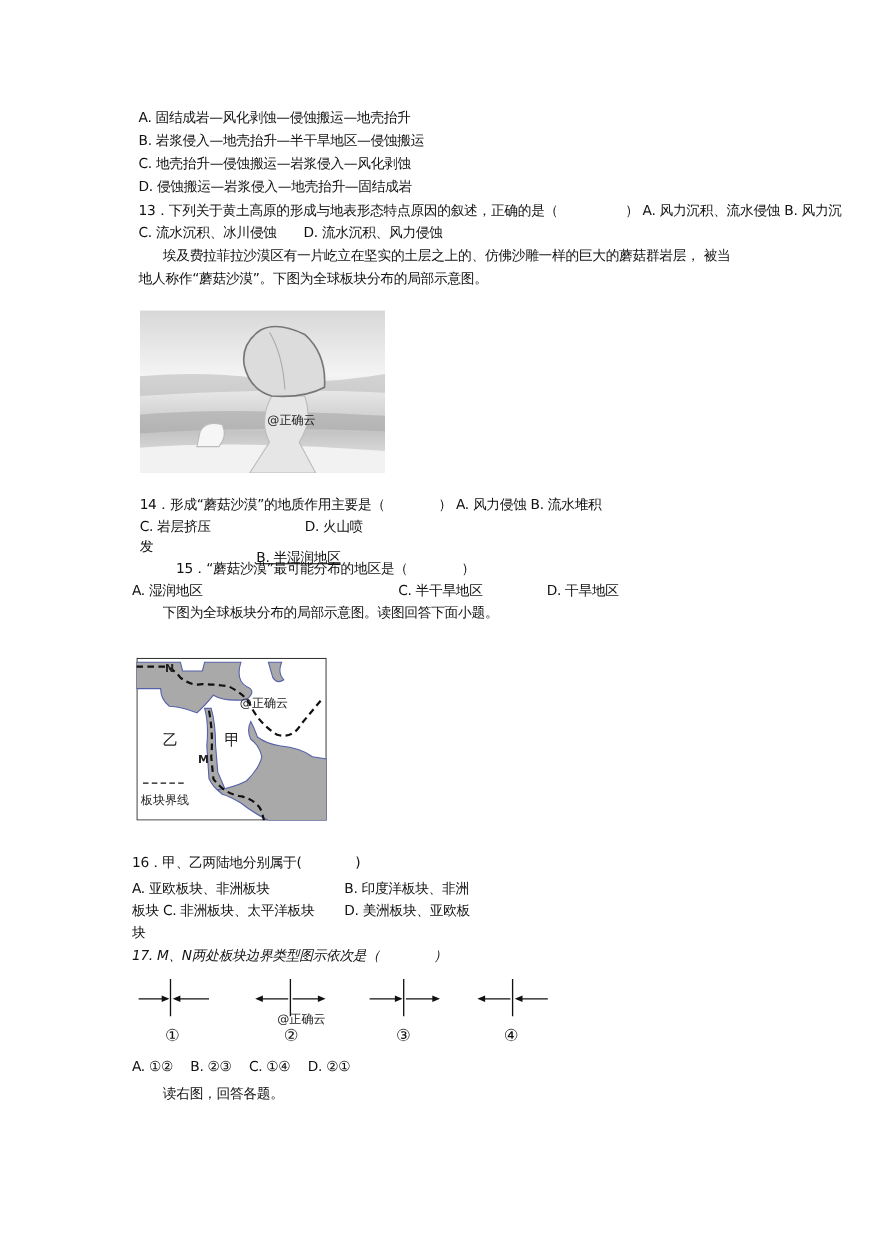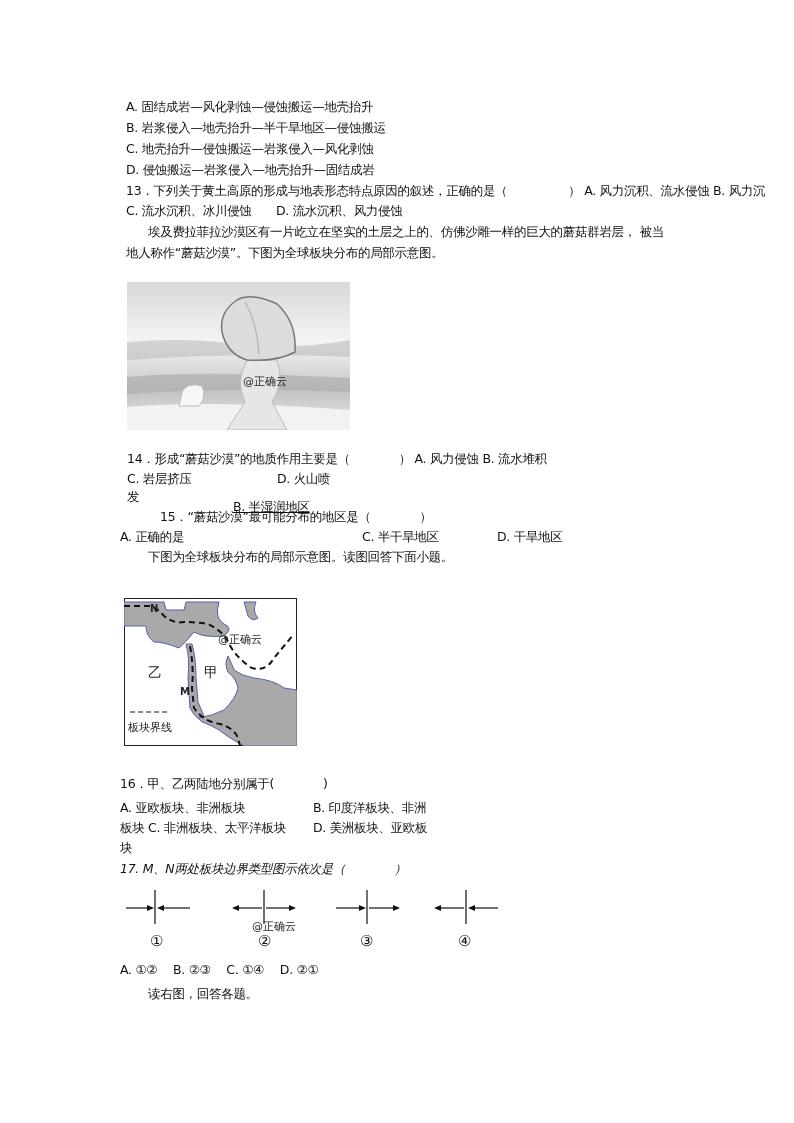--- a/index.html
+++ b/index.html
@@ -49,21 +49,21 @@
     <path d="M55 110 Q60 100 75 104 Q80 115 72 124 L52 124Z" fill="#f6f6f6" stroke="#bbb"></path>
   </svg>
   <div class="wm" style="left:116px;top:92px;">@正确云</div>
 </div>
 
 <div class="line" style="left:127px;top:451px;">14．形成“蘑菇沙漠”的地质作用主要是（　　　　）  A. 风力侵蚀 B. 流水堆积</div>
 <div class="line" style="left:127px;top:471px;">C. 岩层挤压　　　　　　　D. 火山喷</div>
 <div class="line" style="left:127px;top:489px;">发</div>
 
 <div class="line" style="left:120px;top:509px;margin-left:40px;">15．“蘑菇沙漠”最可能分布的地区是（　　　　）</div>
-<div class="line" style="left:120px;top:529px;">A. 正确的是</div>
+<div class="line" style="left:120px;top:529px;">A. 湿润地区</div>
 <div class="line" style="left:233px;top:499px;text-decoration:underline;">B. 半湿润地区</div>
 <div class="line" style="left:362px;top:529px;">C. 半干旱地区</div>
 <div class="line" style="left:497px;top:529px;">D. 干旱地区</div>
 
 <div class="line" style="left:148px;top:549px;">下图为全球板块分布的局部示意图。读图回答下面小题。</div>
 
 <div class="map">
   <svg width="173" height="148" viewBox="0 0 173 148">
     <rect x="0.5" y="0.5" width="172" height="147" fill="#ffffff" stroke="#222" stroke-width="1"></rect>
 

